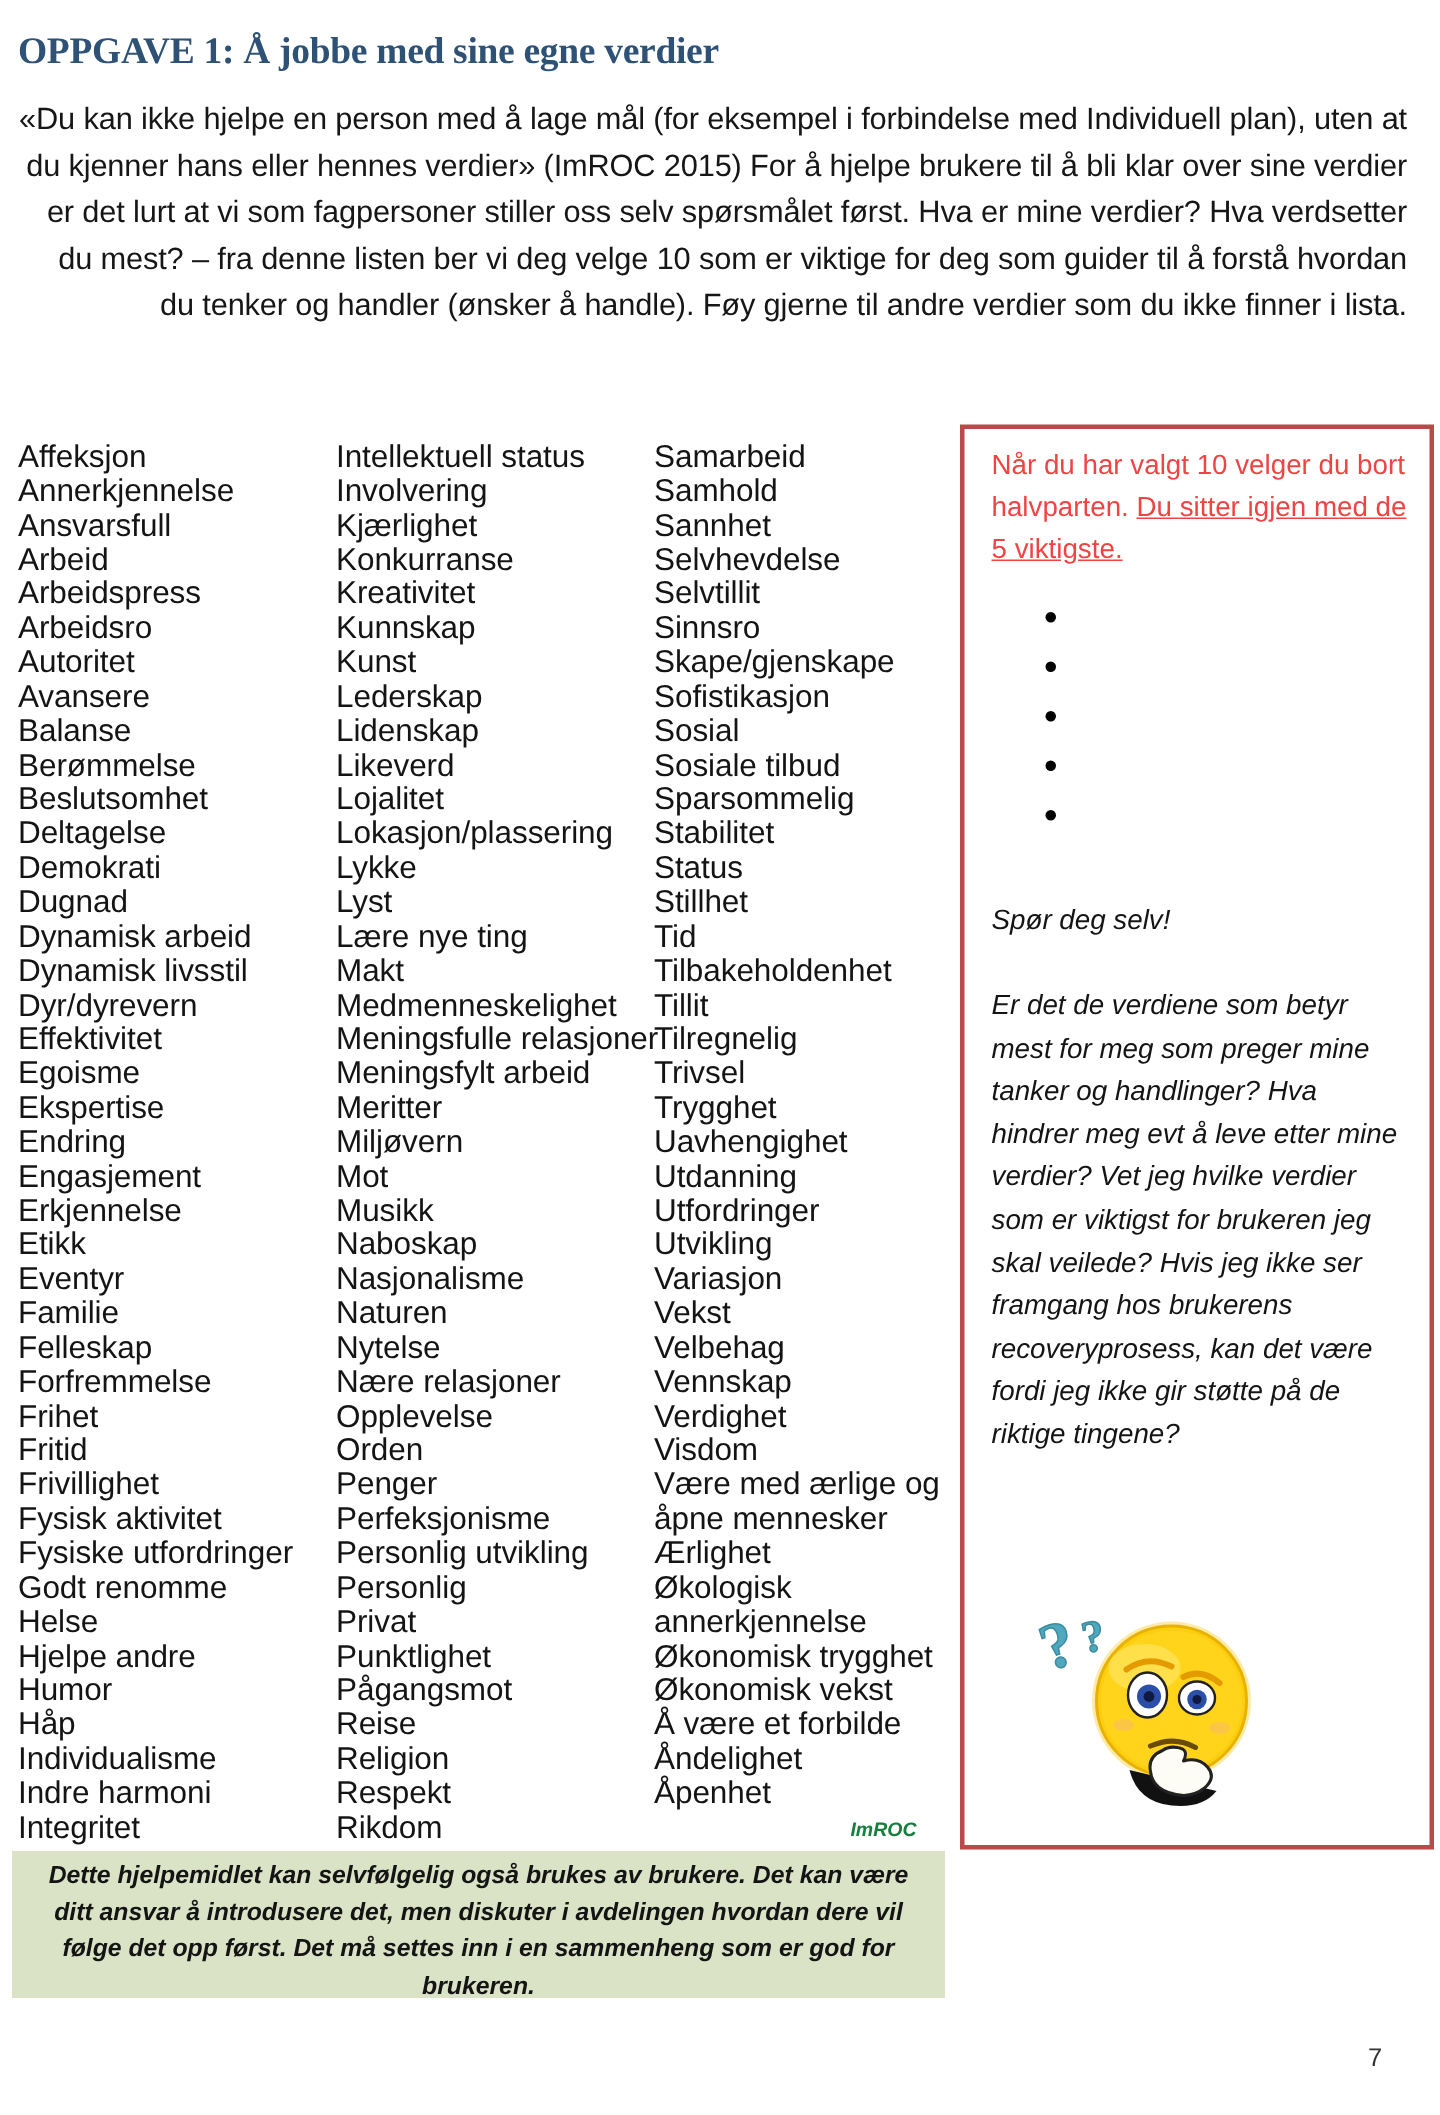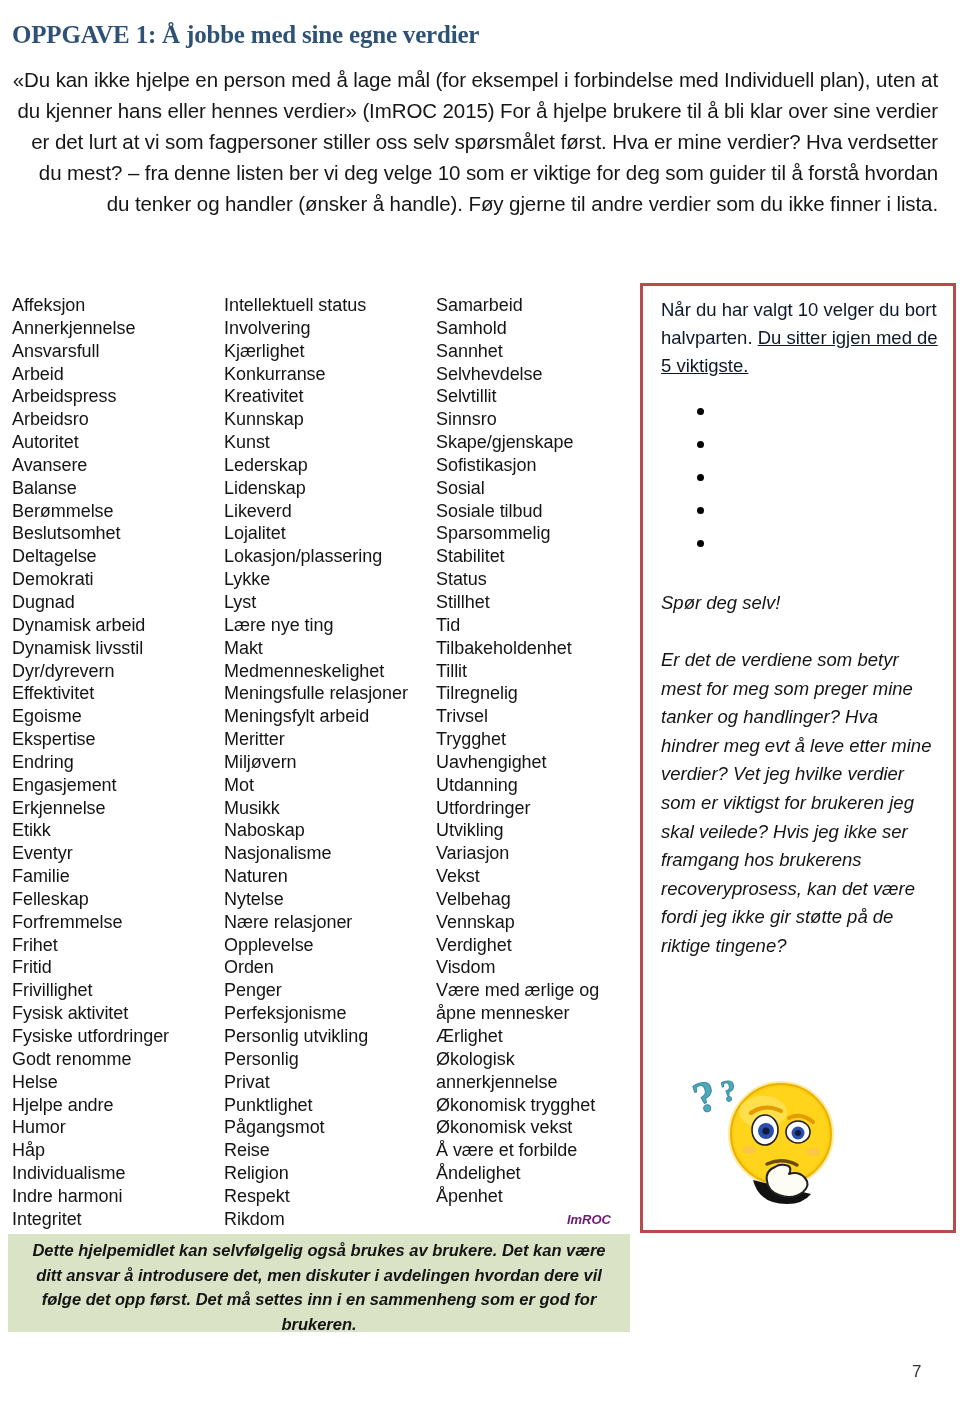--- a/index.html
+++ b/index.html
@@ -45,40 +45,40 @@
   #values-list {
     position: absolute;
     left: 0px;
     top: 294px;
     width: 640px;
     height: 940px;
   }
   .values-column {
     position: absolute;
     top: 0;
-    font-size: 18px;
+    font-size: 21px;
     line-height: 22.85px;
     color: #141414;
     letter-spacing: -0.05px;
   }
   #values-column-1 { left: 12px;  width: 205px; }
   #values-column-2 { left: 224px; width: 205px; }
   #values-column-3 { left: 436px; width: 200px; }
   .value-item { white-space: nowrap; }
 
   #imroc-credit {
     position: absolute;
     left: 436px;
     top: 1212px;
     width: 175px;
     text-align: right;
     font-style: italic;
     font-weight: bold;
     font-size: 13px;
-    color: #701a75;
+    color: #15803d;
   }
 
   
   #footer-note {
     position: absolute;
     left: 8px;
     top: 1234px;
     width: 622px;
     height: 98px;
     background: #dbe3c6;
@@ -98,21 +98,21 @@
     top: 283px;
     width: 316px;
     height: 950px;
     border: 3px solid #b84a4a;
     background: #ffffff;
     padding: 10px 14px 0 18px;
   }
   #sidebar-intro {
     font-size: 18.5px;
     line-height: 28px;
-    color: #0f172a;
+    color: #ef4444;
   }
   #sidebar-intro .underline { text-decoration: underline; }
 
   #sidebar-bullets {
     margin: 24px 0 0 0;
     padding: 0 0 0 36px;
     list-style: none;
   }
   #sidebar-bullets li {
     height: 33px;
@@ -123,21 +123,21 @@
     position: absolute;
     left: 0;
     top: 4px;
     width: 7px;
     height: 7px;
     border-radius: 50%;
     background: #000;
   }
 
   #sidebar-ask {
-    margin-top: 20px;
+    margin-top: 30px;
     font-style: italic;
     font-size: 18.5px;
     line-height: 28px;
     color: #141414;
   }
   #sidebar-questions {
     margin-top: 29px;
     font-style: italic;
     font-size: 18.5px;
     line-height: 28.6px;

